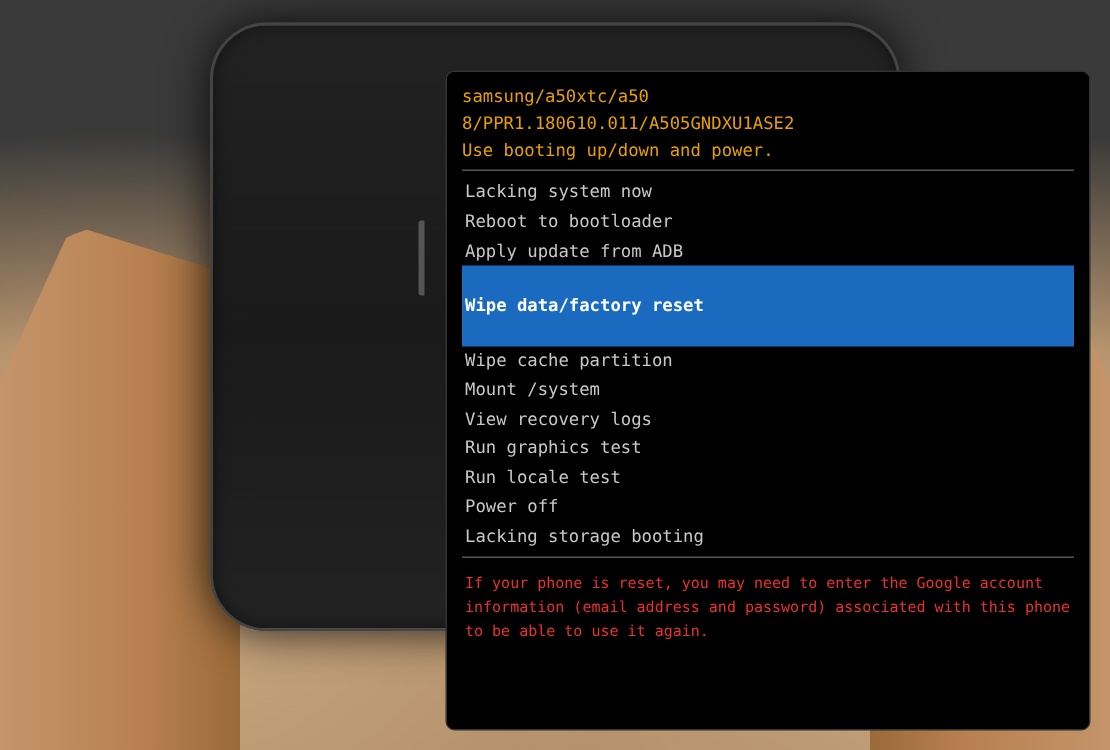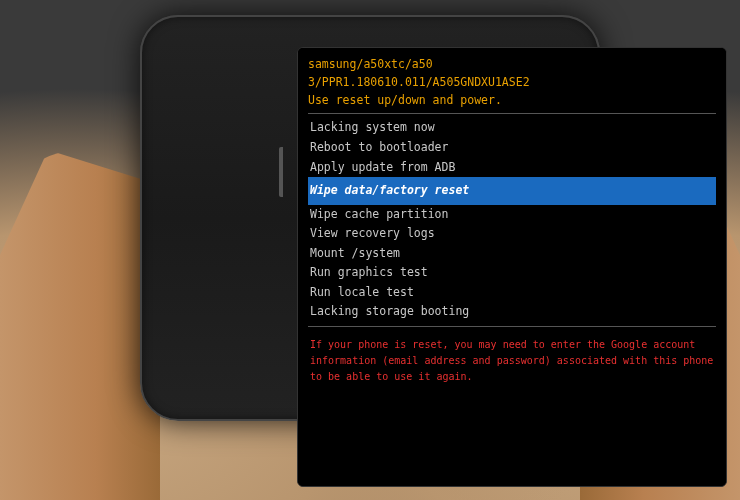--- a/index.html
+++ b/index.html
@@ -86,22 +86,21 @@
       line-height: 1.7;
       padding: 0 2px;
       cursor: pointer;
     }
 
     .menu-item.selected {
       background: #1a6abf;
       color: #ffffff;
       font-weight: bold;
       display: block;
-      padding: 4px 2px;
-      font-style: italic;
+      padding: 17px 2px;
     }
 
     .menu-item.normal {
       color: #c8c8c8;
     }
 
     .warning-text {
       color: #e83030;
       font-size: 10px;
       line-height: 1.6;
@@ -163,36 +162,37 @@
 
   <div class="phone-outer">
     <div class="btn-left"></div>
     <div class="btn-right"></div>
 
     <div class="phone-screen">
       <div class="screen-content">
 
         <div class="device-info">
           <div>samsung/a50xtc/a50</div>
-          <div>3/PPR1.180610.011/A505GNDXU1ASE2</div>
-          <div>Use reset up/down and power.</div>
+          <div>8/PPR1.180610.011/A505GNDXU1ASE2</div>
+          <div>Use booting up/down and power.</div>
         </div>
 
         <hr class="divider">
 
         <div>
           <div class="menu-item normal">Lacking system now</div>
           <div class="menu-item normal">Reboot to bootloader</div>
           <div class="menu-item normal">Apply update from ADB</div>
           <div class="menu-item selected">Wipe data/factory reset</div>
           <div class="menu-item normal">Wipe cache partition</div>
+          <div class="menu-item normal">Mount /system</div>
           <div class="menu-item normal">View recovery logs</div>
-          <div class="menu-item normal">Mount /system</div>
           <div class="menu-item normal">Run graphics test</div>
           <div class="menu-item normal">Run locale test</div>
+          <div class="menu-item normal">Power off</div>
           <div class="menu-item normal">Lacking storage booting</div>
         </div>
 
         <hr class="divider">
 
         <div class="warning-text">If your phone is reset, you may need to enter the Google account information (email address and password) associated with this phone to be able to use it again.</div>
 
       </div>
     </div>
   </div>

